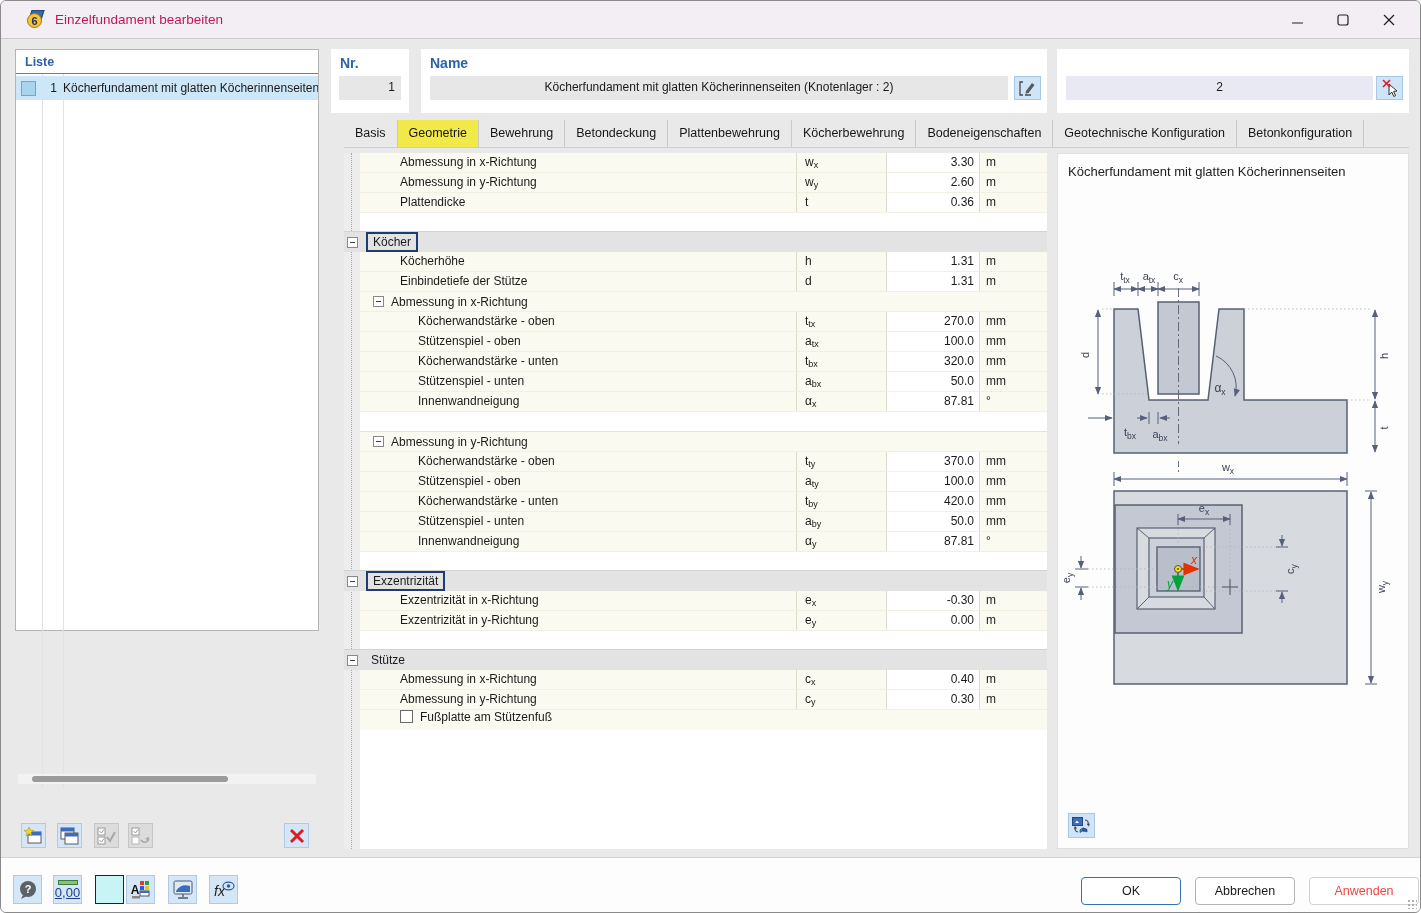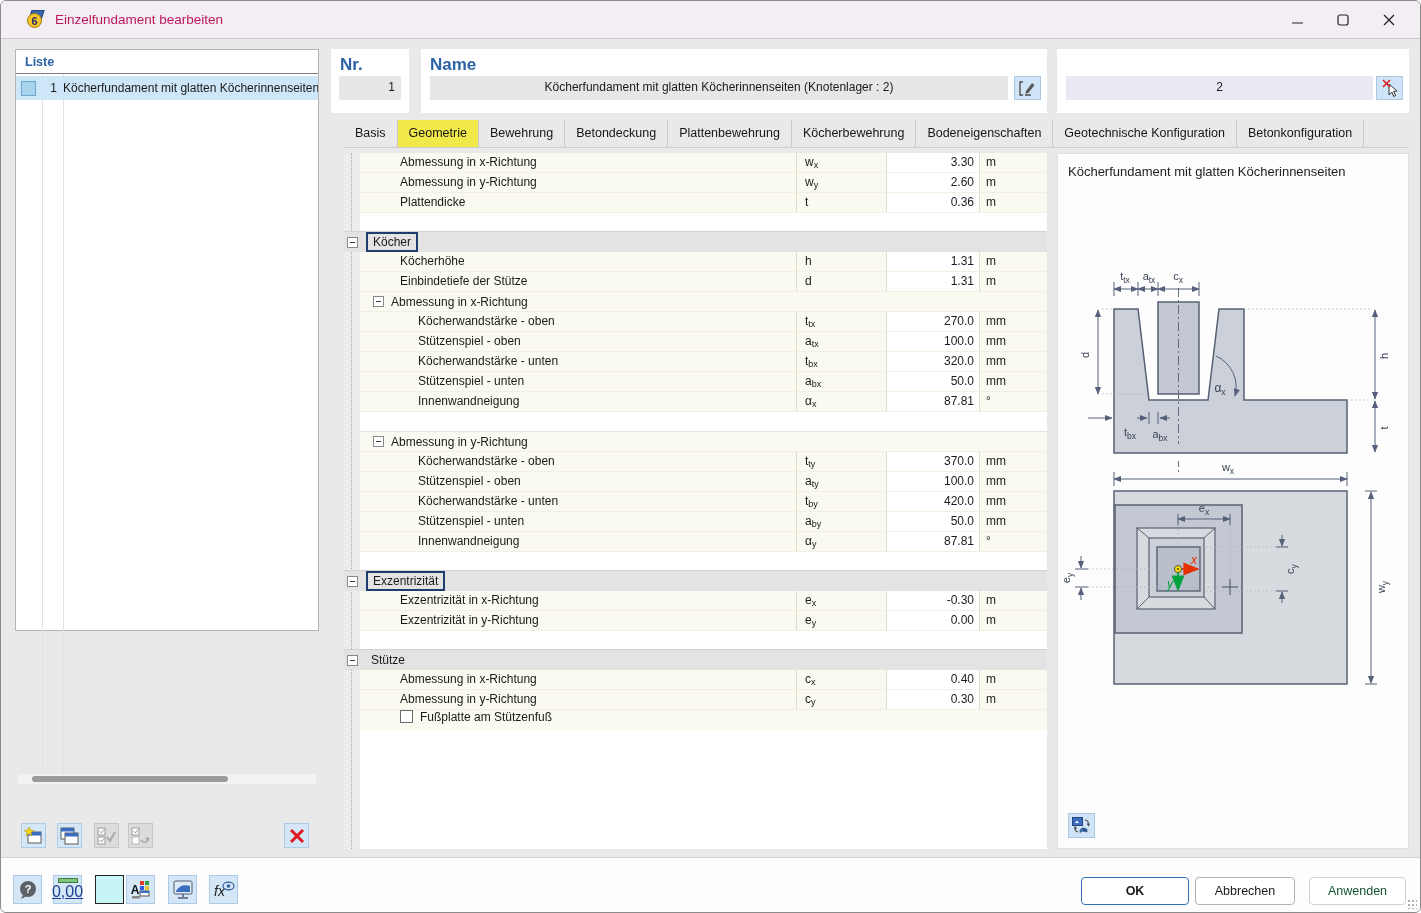--- a/index.html
+++ b/index.html
@@ -11,21 +11,21 @@
   .titlebar { position:absolute; left:0; top:0; width:100%; height:38px; background:#f3eef3; border-bottom:1px solid #cfcacf; display:flex; align-items:center; }
   .titlebar .appicon { width:20px; height:20px; margin:0 8px 0 26px; position:relative; }
   .appicon .roof { position:absolute; left:3px; top:0; width:13px; height:10px; background:#3a66b0; transform:skewX(-18deg); border:1px solid #24477e; }
   .appicon .ball { position:absolute; left:0; top:3px; width:15px; height:15px; border-radius:50%; background:#f5c62b; border:1px solid #9a7a10; color:#2a2a66; font-weight:bold; font-size:11px; text-align:center; line-height:14px; }
   .titlebar .title { font-size:13.5px; color:#be185d; }
   .winbtns { position:absolute; right:8px; top:0; height:38px; display:flex; }
   .winbtn { width:46px; height:38px; display:flex; align-items:center; justify-content:center; }
 
   
   .card { position:absolute; background:#fff; }
-  .card .hdr { color:#2d63a6; font-weight:bold; font-size:17px; padding:6px 0 0 9px; }
+  .card .hdr { color:#2d63a6; font-weight:bold; font-size:14px; padding:6px 0 0 9px; }
   .fieldbox { position:absolute; background:#e7e7e7; height:24px; line-height:23px; padding:0 6px; overflow:hidden; white-space:nowrap;text-align:center; }
   .sqbtn { position:absolute; width:27px; height:24px; background:#cfe4f6; border:1px solid #a8c8e4; display:flex; align-items:center; justify-content:center; }
 
   
   .listpanel { position:absolute; left:14px; top:48px; width:304px; height:582px; background:#fff; border:1px solid #b5b5b5; }
   .listhead { color:#2d63a6; font-weight:bold; font-size:12.5px; padding:5px 0 4px 9px; border-bottom:1px solid #7d7d7d; }
   .listbody { position:relative; height:714px; overflow:hidden; }
   .colline { position:absolute; top:0; bottom:0; width:1px; background:#e2e2e2; }
   .lrow { position:absolute; left:0; right:0; top:2px; height:24px; background:#cde7f8; display:flex; align-items:center; }
   .lrow .swatch { width:15px; height:15px; background:#a8d4ee; border:1px solid #6fa8cc; margin-left:5px; }
@@ -78,23 +78,23 @@
   
   .diagpanel { position:absolute; left:1056px; top:152px; width:352px; height:696px; background:#fdfdfd; border:1px solid #e0e0e0; }
   .diagtitle { position:absolute; left:10px; top:10px; font-size:13px; color:#222; }
   .svg1 { position:absolute; left:0; top:0; }
   .svg2 { position:absolute; left:0; top:305px; }
   .viewbtn { position:absolute; left:10px; bottom:10px; width:27px; height:25px; background:#cfe4f6; border:1px solid #a8c8e4; display:flex; align-items:center; justify-content:center; }
 
   
   .footer { position:absolute; left:0; bottom:0; width:100%; height:55px; background:#fdfdfd; border-top:1px solid #d4d4d4; }
   .fbtn { position:absolute; top:19px; height:28px; background:#fff; border:1px solid #b3b3b3; border-radius:4px; text-align:center; line-height:26px; font-size:12.5px; }
-  .fbtn.ok { left:1080px; width:108px; border:1px solid #3273b8;font-weight:bold; }
+  .fbtn.ok { left:1080px; width:100px; border:1px solid #3273b8; }
   .fbtn.cancel { left:1194px; width:100px; }
-  .fbtn.apply { left:1308px; width:97px; color:#14532d; border-color:#d2d2d2; }
+  .fbtn.apply { left:1308px; width:110px; color:#ef4444; border-color:#d2d2d2; }
   .fico { position:absolute; top:17px; width:29px; height:29px; background:#d5e7f7; border:1px solid #abcbe8; display:flex; align-items:center; justify-content:center; font-size:11px; }
   .grip { position:absolute; right:3px; bottom:3px; width:10px; height:10px;
     background-image:radial-gradient(#b0b0b0 1px, transparent 1.2px); background-size:4px 4px; }
 
   svg text { font-family:"Liberation Sans", sans-serif; }
 </style>
 </head>
 <body>
 
 <div class="app">
@@ -542,21 +542,21 @@
     <div class="fico" style="left:12px">
       <svg width="20" height="20">
         <circle cx="10" cy="9" r="8" fill="#5c6166"></circle>
         <path d="M5,15 l-2,4 l5,-2.5 z" fill="#5c6166"></path>
         <text x="10" y="13" font-size="11" font-weight="bold" fill="#fff" text-anchor="middle">?</text>
       </svg>
     </div>
     <div class="fico" style="left:52px">
       <div style="text-align:center;">
         <div style="width:20px; height:5px; background:#7ec87e; border:1px solid #3e7a3e; margin:0 auto;"></div>
-        <div style="font-size:16px; color:#1b3f8f; text-decoration:underline;">0,00</div>
+        <div style="font-size:13px; color:#1b3f8f; text-decoration:underline;">0,00</div>
       </div>
     </div>
     <div class="fico" style="left:94px; background:#c9f4f6; border:1px solid #222;"></div>
     <div class="fico" style="left:125px">
       <svg width="20" height="19">
         <rect x="9" y="1" width="4" height="4" fill="#e23b2e"></rect>
           <rect x="14" y="1" width="4" height="4" fill="#2e9e45"></rect>
         <rect x="9" y="6" width="4" height="4" fill="#2e5be2"></rect>
           <rect x="14" y="6" width="4" height="4" fill="#e2c52e"></rect>
         <text x="4" y="14" font-size="12" font-weight="bold" fill="#111" text-anchor="middle">A</text>

